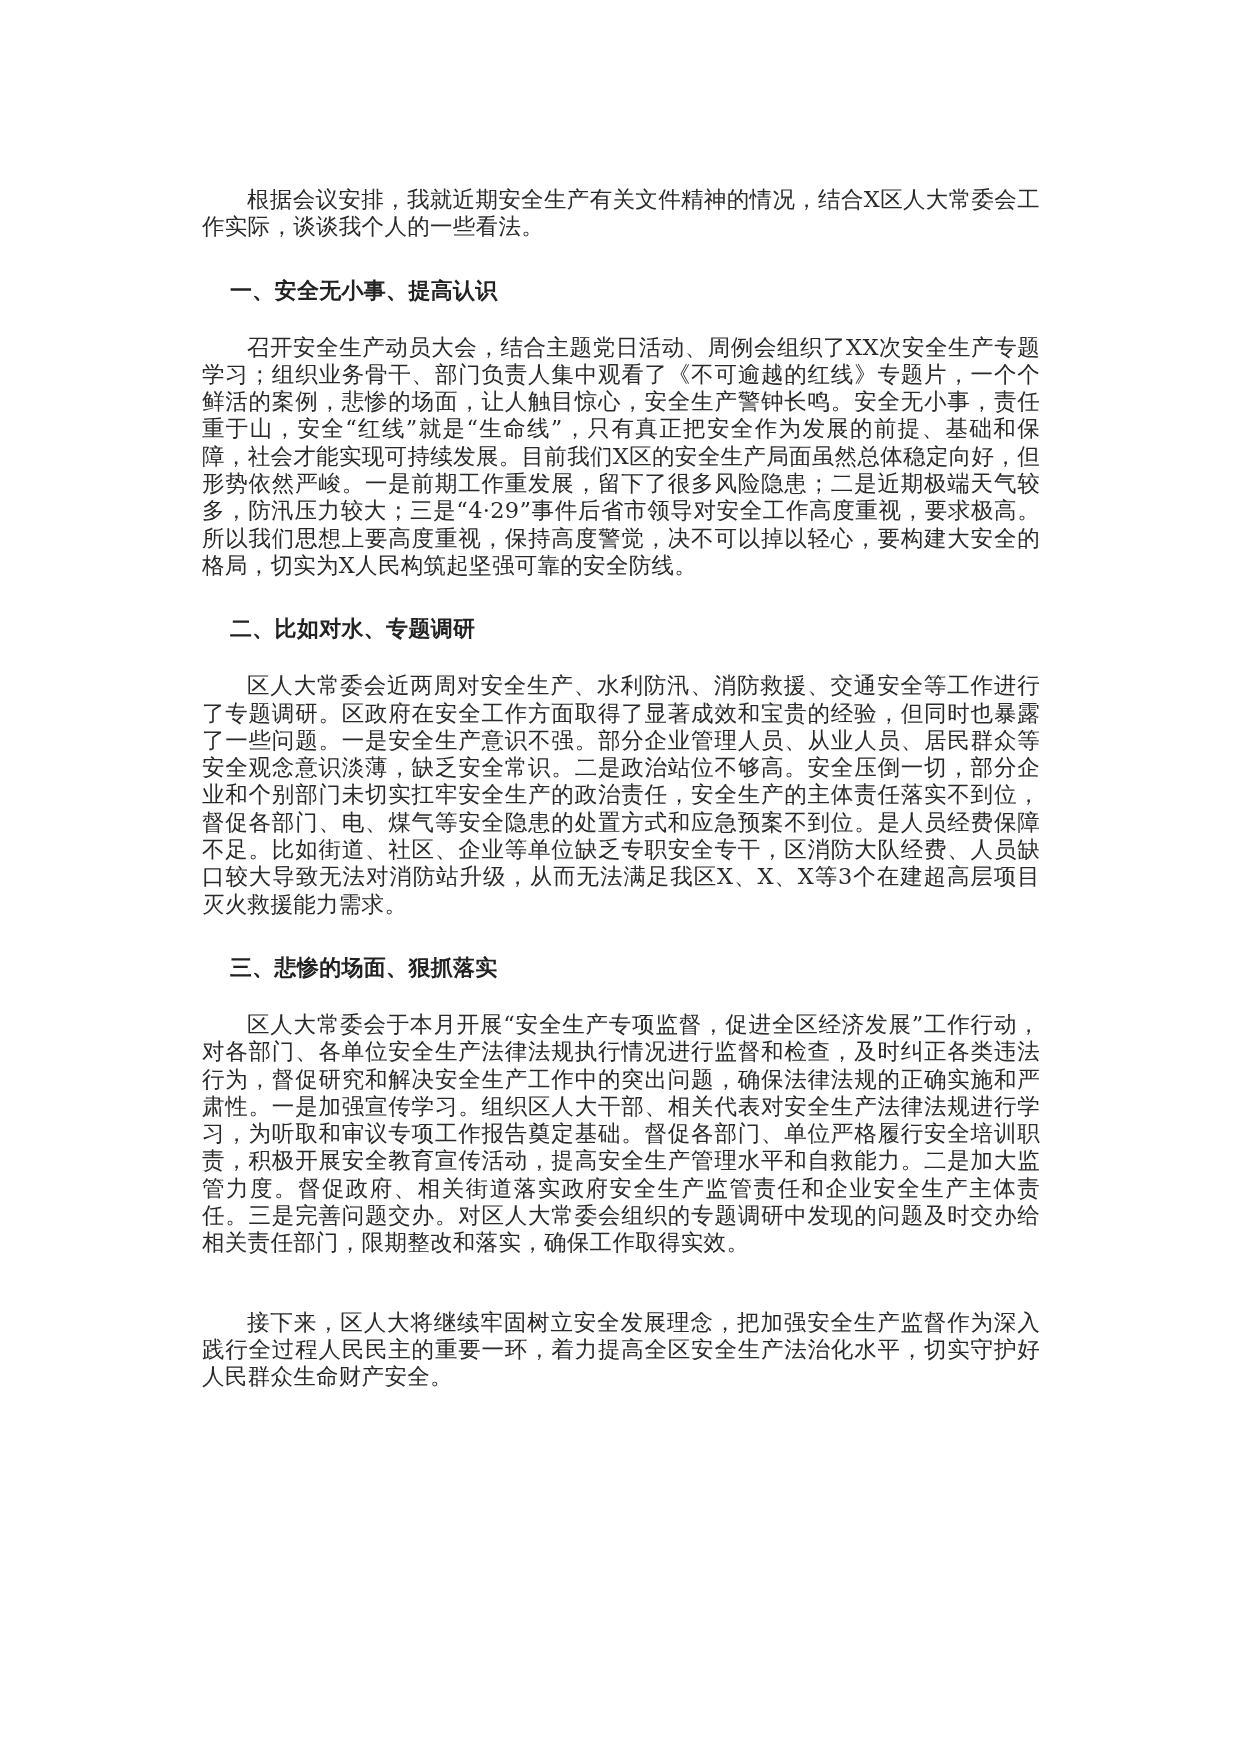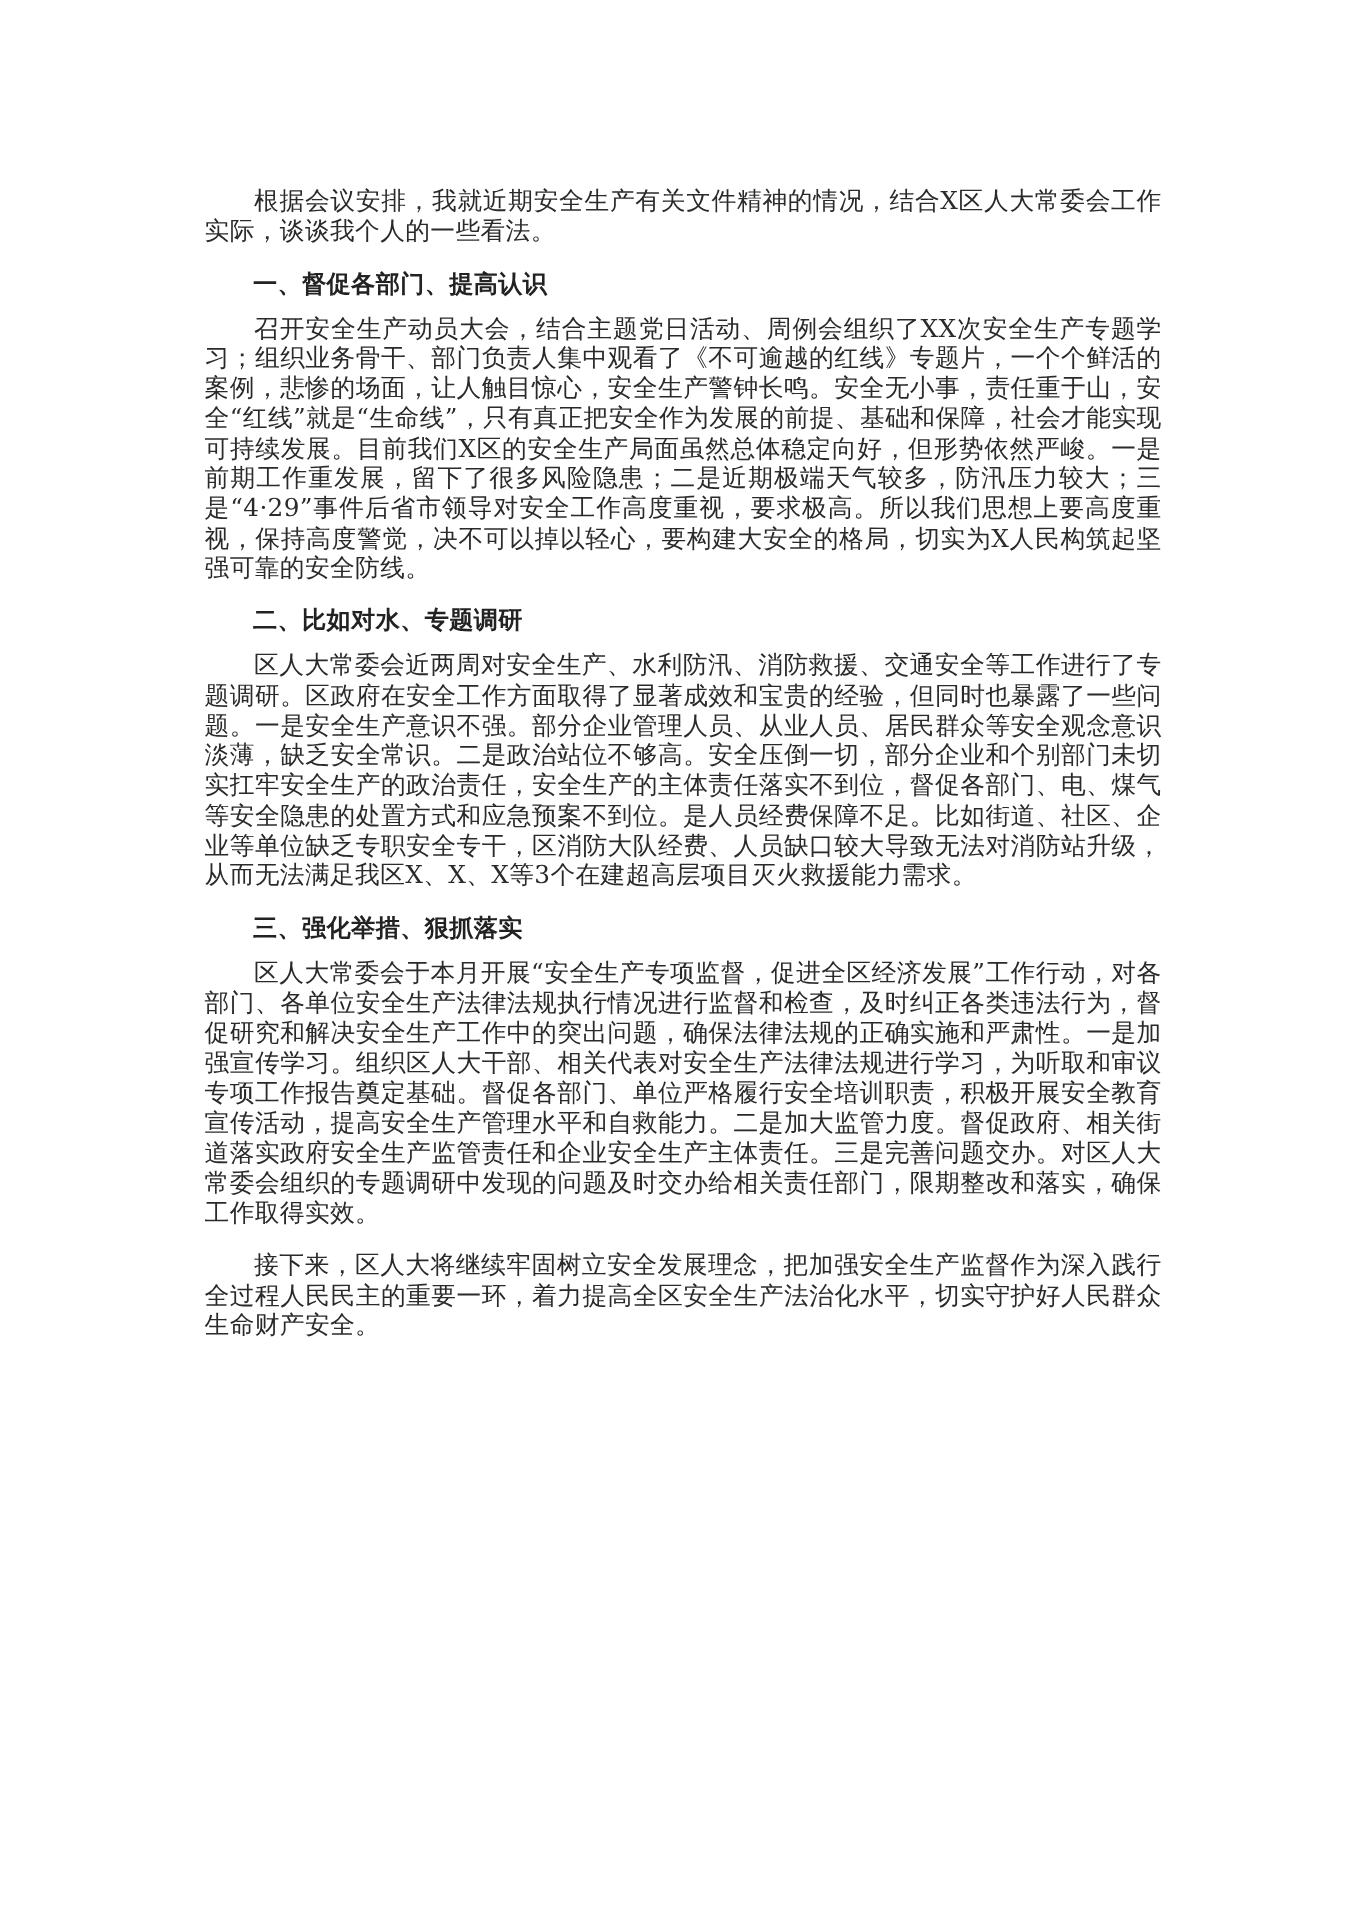--- a/index.html
+++ b/index.html
@@ -18,21 +18,21 @@
     left: 186px;
     top: 170px;
     width: 870px;
     color: #2a2a2a;
     font-family: "DejaVu Serif", "Liberation Serif", serif;
     font-size: 22.5px;
     line-height: 27.3px;
     letter-spacing: 0.3px;
   }
   .para {
-    margin: 0;
+    margin: 16px;
     text-indent: 2em;
     text-align: justify;
     text-justify: inter-character;
   }
   .heading {
     margin: 0;
     padding-left: 2em;
     font-family: "DejaVu Sans", "Liberation Sans", sans-serif;
     font-weight: bold;
     font-size: 22px;
@@ -44,34 +44,34 @@
   .gap-after-para { height: 20px; }
 </style>
 </head>
 <body>
 
 <div class="page">
   <p class="para">根据会议安排，我就近期安全生产有关文件精神的情况，结合X区人大常委会工作实际，谈谈我个人的一些看法。</p>
   <div class="gap-after-intro"></div>
 
   <section>
-    <h2 class="heading">一、督促各部门、提高认识</h2>
+    <h2 class="heading">一、安全无小事、提高认识</h2>
     <div class="gap-after-heading"></div>
     <p class="para">召开安全生产动员大会，结合主题党日活动、周例会组织了XX次安全生产专题学习；组织业务骨干、部门负责人集中观看了《不可逾越的红线》专题片，一个个鲜活的案例，悲惨的场面，让人触目惊心，安全生产警钟长鸣。安全无小事，责任重于山，安全“红线”就是“生命线”，只有真正把安全作为发展的前提、基础和保障，社会才能实现可持续发展。目前我们X区的安全生产局面虽然总体稳定向好，但形势依然严峻。一是前期工作重发展，留下了很多风险隐患；二是近期极端天气较多，防汛压力较大；三是“4·29”事件后省市领导对安全工作高度重视，要求极高。所以我们思想上要高度重视，保持高度警觉，决不可以掉以轻心，要构建大安全的格局，切实为X人民构筑起坚强可靠的安全防线。</p>
   </section>
   <div class="gap-after-para"></div>
 
   <section>
     <h2 class="heading">二、比如对水、专题调研</h2>
     <div class="gap-after-heading"></div>
     <p class="para">区人大常委会近两周对安全生产、水利防汛、消防救援、交通安全等工作进行了专题调研。区政府在安全工作方面取得了显著成效和宝贵的经验，但同时也暴露了一些问题。一是安全生产意识不强。部分企业管理人员、从业人员、居民群众等安全观念意识淡薄，缺乏安全常识。二是政治站位不够高。安全压倒一切，部分企业和个别部门未切实扛牢安全生产的政治责任，安全生产的主体责任落实不到位，督促各部门、电、煤气等安全隐患的处置方式和应急预案不到位。是人员经费保障不足。比如街道、社区、企业等单位缺乏专职安全专干，区消防大队经费、人员缺口较大导致无法对消防站升级，从而无法满足我区X、X、X等3个在建超高层项目灭火救援能力需求。</p>
   </section>
   <div class="gap-after-para"></div>
 
   <section>
-    <h2 class="heading">三、强化举措、狠抓落实</h2>
+    <h2 class="heading">三、悲惨的场面、狠抓落实</h2>
     <div class="gap-after-heading"></div>
     <p class="para">区人大常委会于本月开展“安全生产专项监督，促进全区经济发展”工作行动，对各部门、各单位安全生产法律法规执行情况进行监督和检查，及时纠正各类违法行为，督促研究和解决安全生产工作中的突出问题，确保法律法规的正确实施和严肃性。一是加强宣传学习。组织区人大干部、相关代表对安全生产法律法规进行学习，为听取和审议专项工作报告奠定基础。督促各部门、单位严格履行安全培训职责，积极开展安全教育宣传活动，提高安全生产管理水平和自救能力。二是加大监管力度。督促政府、相关街道落实政府安全生产监管责任和企业安全生产主体责任。三是完善问题交办。对区人大常委会组织的专题调研中发现的问题及时交办给相关责任部门，限期整改和落实，确保工作取得实效。</p>
   </section>
   <div class="gap-after-para"></div>
 
   <p class="para">接下来，区人大将继续牢固树立安全发展理念，把加强安全生产监督作为深入践行全过程人民民主的重要一环，着力提高全区安全生产法治化水平，切实守护好人民群众生命财产安全。</p>
 </div>
 
 </body></html>

